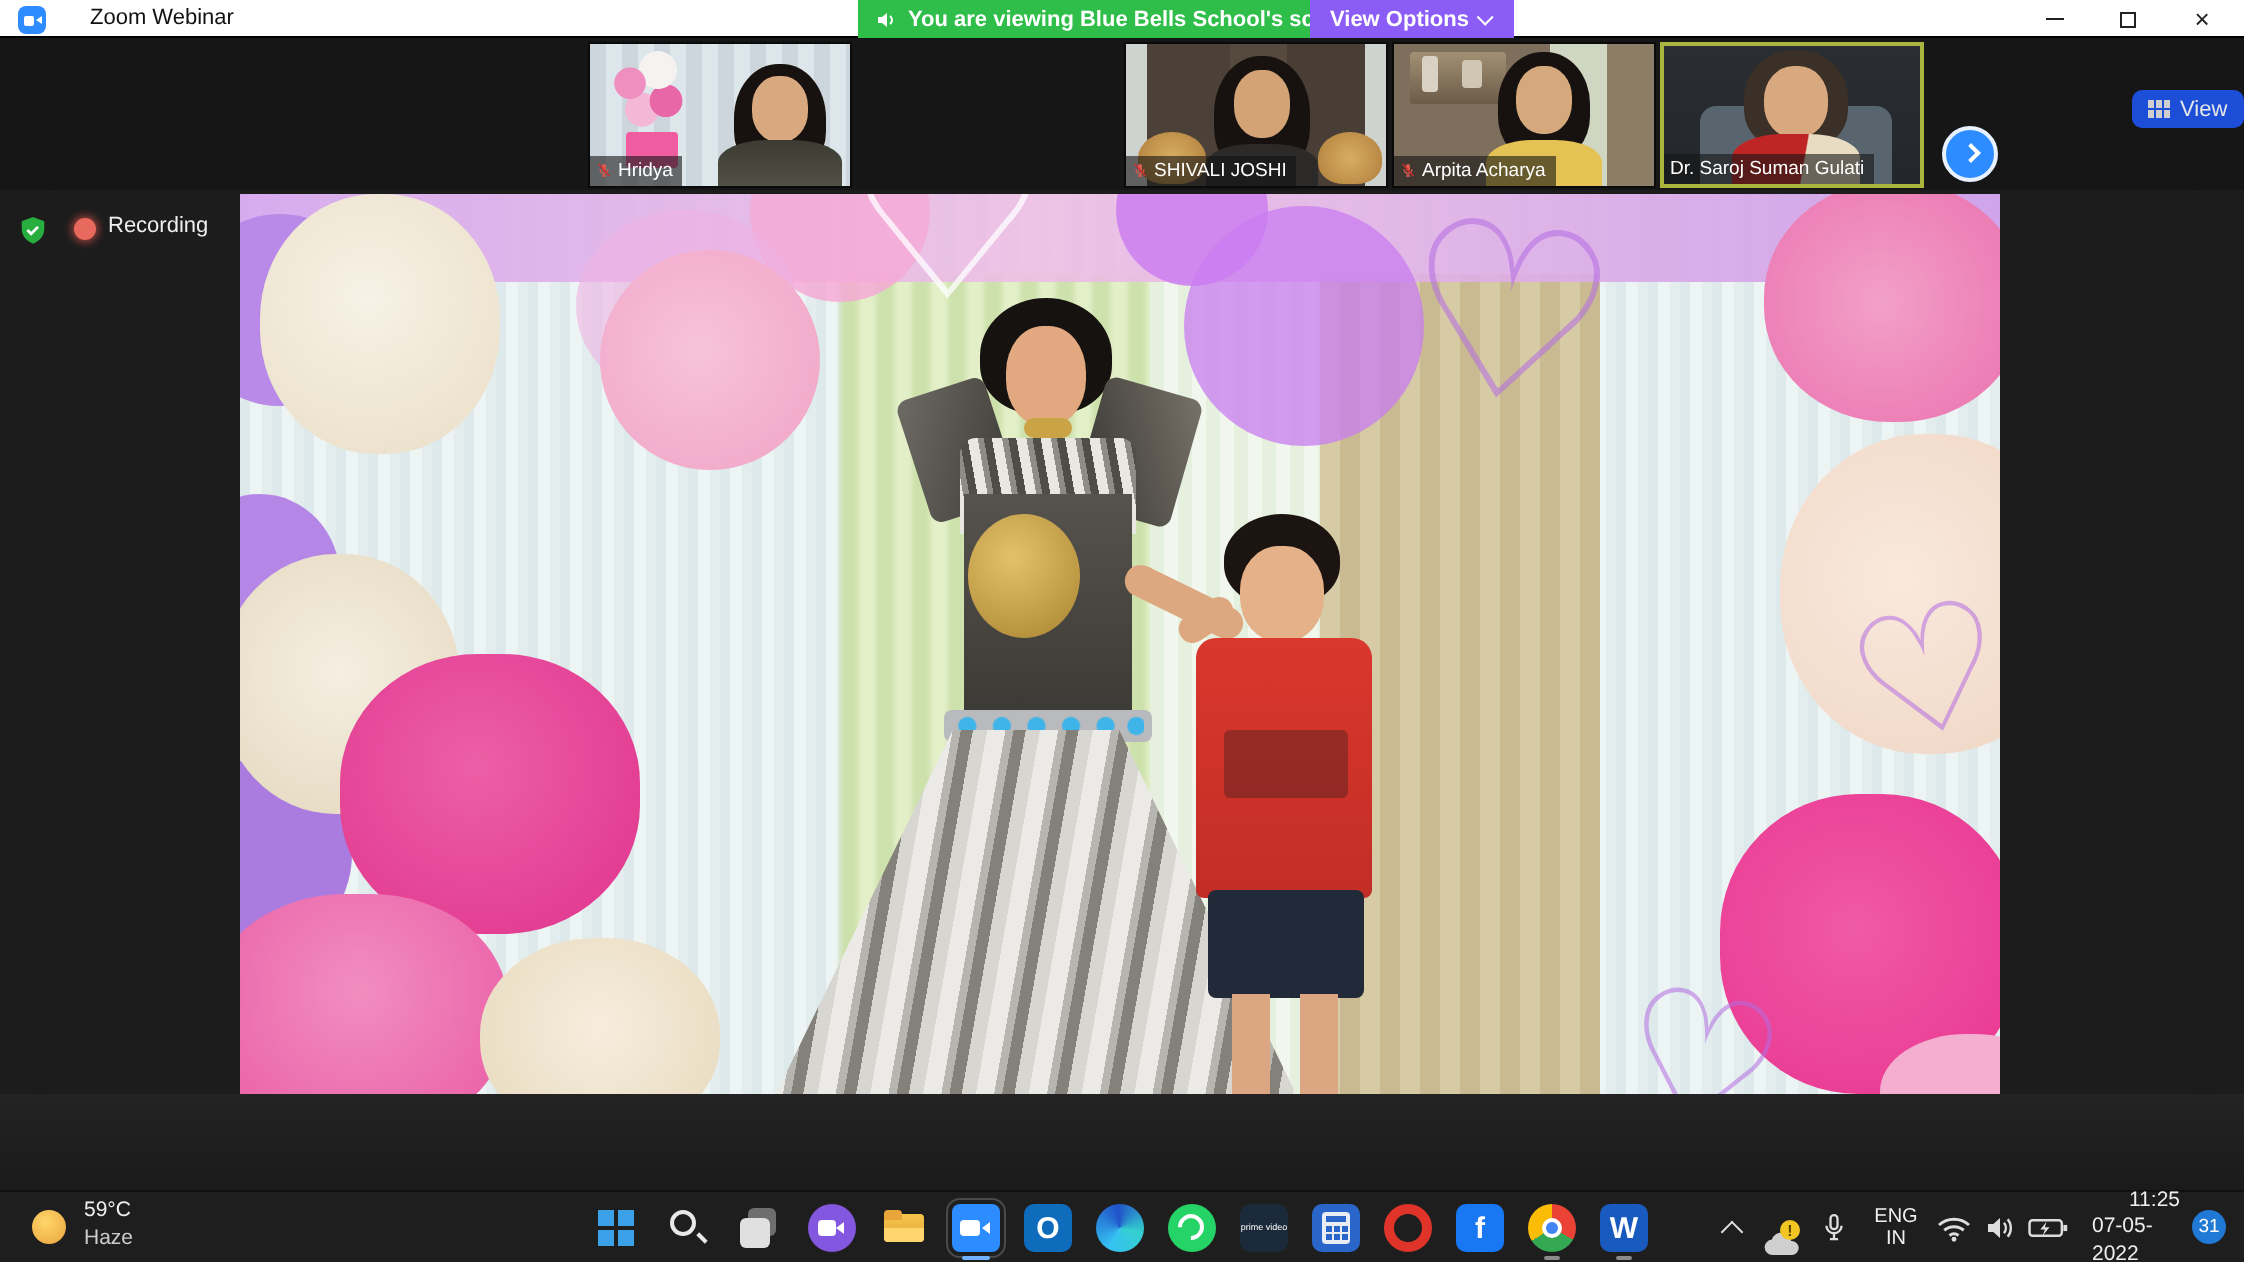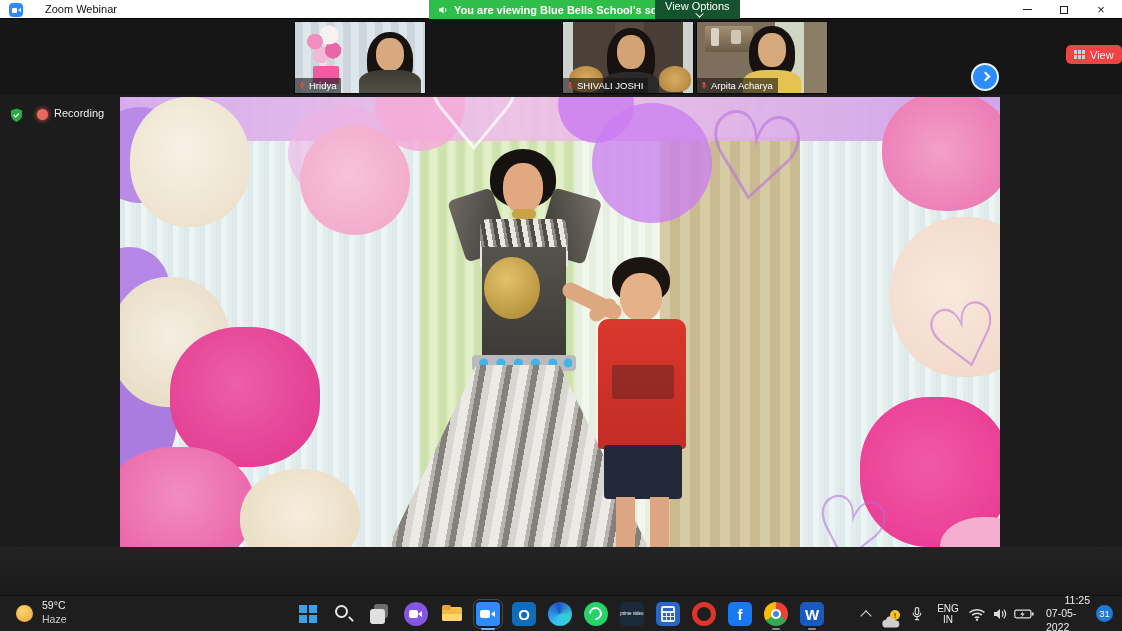--- a/index.html
+++ b/index.html
@@ -13,22 +13,22 @@
   #zoom-app-icon { position:absolute; left:9px; top:3px; width:14px; height:14px; border-radius:4px;
     background:#2d8cff; }
   #zoom-app-icon:before { content:""; position:absolute; left:3px; top:4.5px; width:5px; height:5px;
     background:#fff; border-radius:1px; }
   #zoom-app-icon:after { content:""; position:absolute; left:8.5px; top:4.5px; border-top:2.5px solid transparent;
     border-bottom:2.5px solid transparent; border-right:3px solid #fff; }
   #win-title { position:absolute; left:45px; top:3px; font-size:11px; color:#111; }
   #share-banner { position:absolute; left:429px; top:0; height:19px; background:#2fbe49;
     display:flex; align-items:center; padding:0 10px 0 8px; }
   #share-banner span.txt { color:#fff; font-size:11px; font-weight:bold; white-space:nowrap; }
-  #view-options { position:absolute; left:655px; top:0; height:19px; background:#14532d;
-    display:flex; align-items:center; padding:0 10px; color:#fff; font-size:11px; font-weight:normal; cursor:pointer;flex-direction:column; }
+  #view-options { position:absolute; left:655px; top:0; height:19px; background:#8b5cf6;
+    display:flex; align-items:center; padding:0 10px; color:#fff; font-size:11px; font-weight:bold; cursor:pointer; }
   .dn-caret { display:inline-block; width:6px; height:6px; border-left:1.5px solid #fff; border-bottom:1.5px solid #fff;
     transform:rotate(-45deg) translateY(-2px); margin-left:7px; }
   .winctl { position:absolute; top:0; width:34px; height:19px; display:flex; align-items:center; justify-content:center; }
   #btn-min { left:1010px; } #btn-max { left:1047px; } #btn-close { left:1084px; font-size:13px; color:#222; }
   #btn-min i { width:9px; border-bottom:1.5px solid #222; }
   #btn-max i { width:8px; height:8px; border:1.2px solid #222; }
 
   
   #strip { position:absolute; left:0; top:19px; width:1122px; height:76px; background:#161616; }
   .thumb { position:absolute; top:2px; width:132px; height:73px; overflow:hidden; background:#333;
@@ -38,21 +38,21 @@
   .hair { border-radius:48% 48% 40% 40%; background:#17120f; }
   .face { border-radius:46%; }
   .torso { border-radius:40% 40% 0 0; }
   .nametag { position:absolute; left:0; bottom:0; background:rgba(20,20,20,.6); color:#fff;
     font-size:9.5px; padding:1.5px 5px 2.5px 3px; display:flex; align-items:center; gap:3px; white-space:nowrap; }
   .mutedmic { width:8px; height:10px; flex:0 0 auto; }
   #next-page-btn { position:absolute; left:971px; top:44px; width:28px; height:28px; border-radius:50%;
     background:#2d8cff; border:2px solid #e8f1ff; cursor:pointer; }
   #next-page-btn i { position:absolute; left:9px; top:8px; width:7px; height:7px; border-right:2.5px solid #fff;
     border-top:2.5px solid #fff; transform:rotate(45deg); }
-  #view-btn { position:absolute; left:1066px; top:26px; height:19px; background:#ef4444; border-radius:5px;
+  #view-btn { position:absolute; left:1066px; top:26px; height:19px; background:#1d4ed8; border-radius:5px;
     color:#e8e8e8; font-size:11px; display:flex; align-items:center; padding:0 8px; gap:5px; cursor:pointer; }
   #view-grid-icon { width:11px; height:9px; display:grid; grid-template-columns:1fr 1fr 1fr; gap:1px; }
   #view-grid-icon b { background:#cfcfcf; }
 
   
   #main { position:absolute; left:0; top:95px; width:1122px; height:452px; background:#1c1c1c;border-radius:27px; }
   #rec-shield { position:absolute; left:9px; top:12px; width:15px; height:16px; }
   #rec-dot { position:absolute; left:37px; top:14px; width:11px; height:11px; border-radius:50%;
     background:#e8695d; box-shadow:0 0 4px 1px rgba(230,90,80,.7); }
   #rec-label { position:absolute; left:54px; top:12px; color:#eee; font-size:11px; }
@@ -165,20 +165,29 @@
       <div class="nametag">
         <svg class="mutedmic" viewBox="0 0 24 24">
             <rect x="9" y="3" width="6" height="11" rx="3" fill="#e05a50"></rect>
             <path d="M6 11a6 6 0 0 0 12 0M12 17v4M9 21h6" stroke="#e05a50" stroke-width="2" fill="none"></path>
             <line x1="4" y1="3" x2="20" y2="21" stroke="#c92f2f" stroke-width="2.4"></line>
           </svg>
         <span>Arpita Acharya</span>
       </div>
     </div>
 
+    <div class="thumb active" style="left:830px; background:linear-gradient(#2a2e33,#23272b);">
+      <div class="pdiv" style="left:18px;top:30px;width:96px;height:44px;background:#59656e;border-radius:8px 8px 0 0;"></div>
+      <div class="hair" style="left:40px;top:2px;width:52px;height:50px;background:#3a3028;"></div>
+      <div class="face" style="left:50px;top:10px;width:32px;height:36px;background:#d8a87e;"></div>
+      <div class="torso" style="left:34px;top:44px;width:64px;height:30px;background:linear-gradient(100deg,#c02525 55%,#e8ddc2 56%);"></div>
+      <div class="nametag">
+        <span>Dr. Saroj Suman Gulati</span>
+      </div>
+    </div>
 
     <div id="next-page-btn">
         <i></i>
       </div>
     <div id="view-btn">
       <span id="view-grid-icon">
           <b></b>
           <b></b>
           <b></b>
           <b></b>

